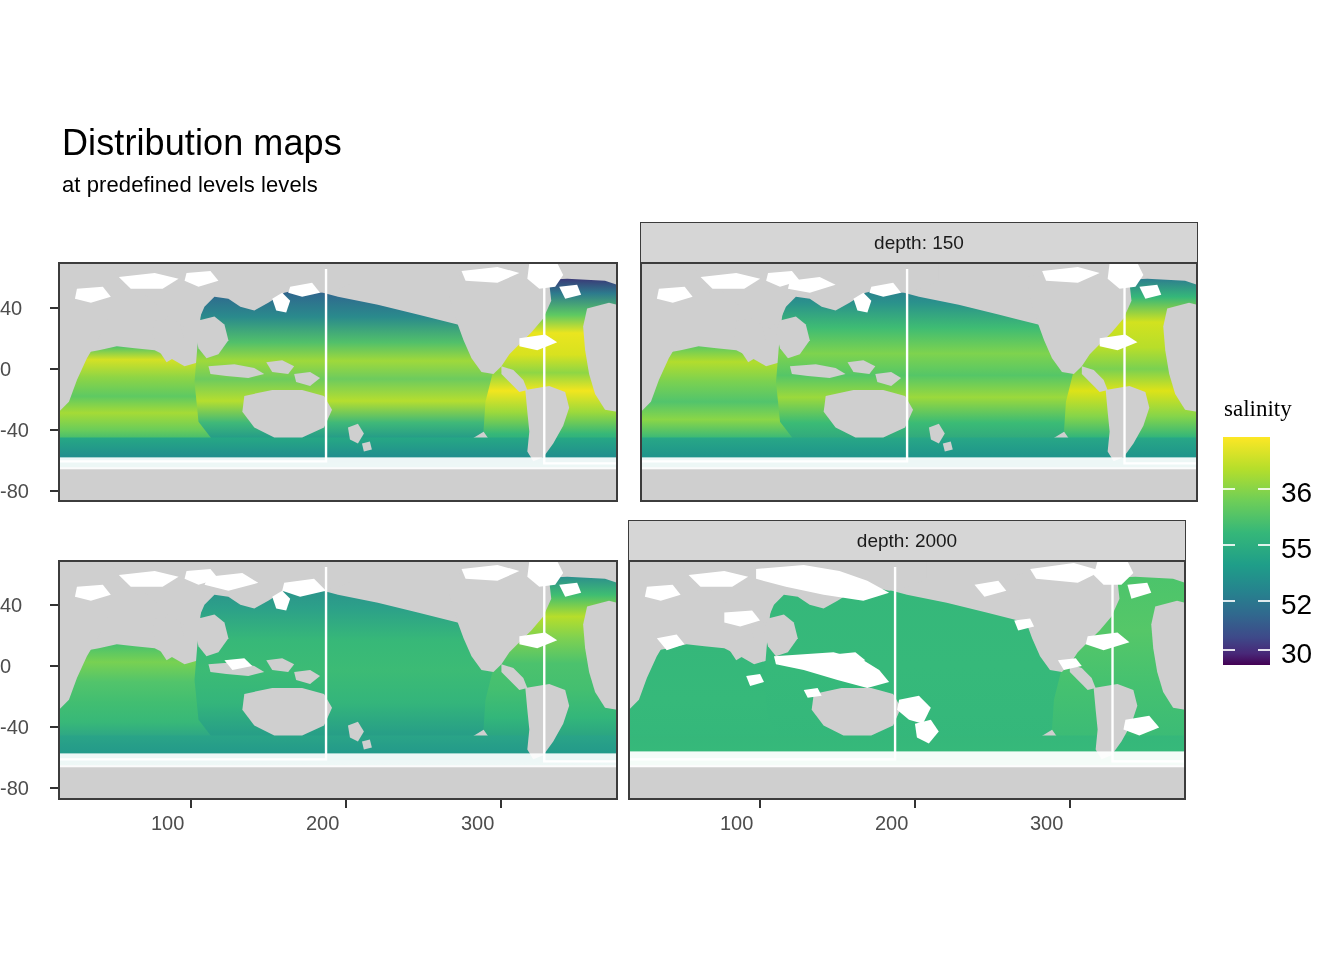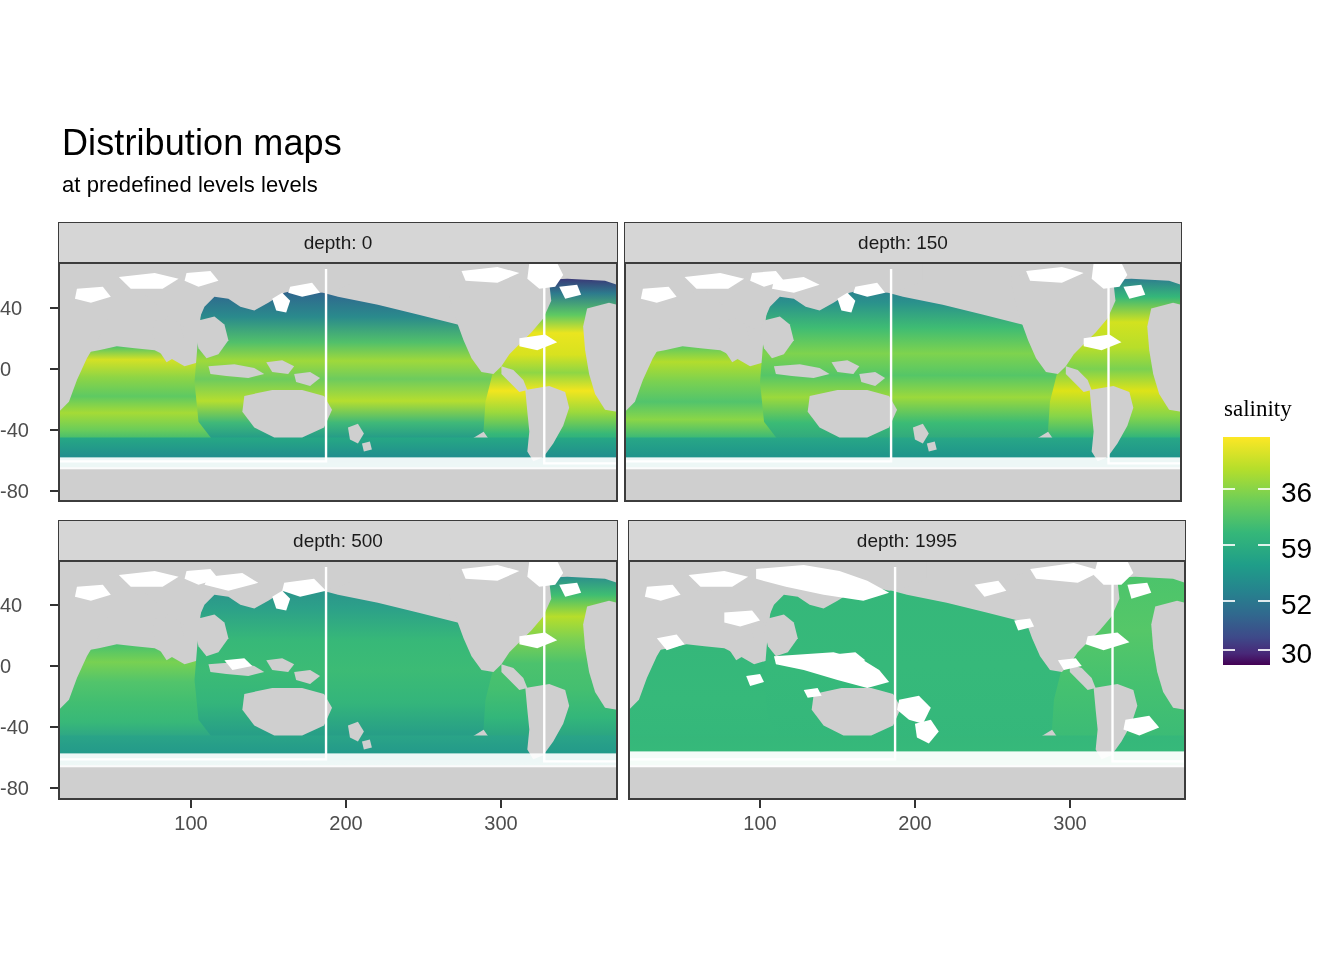--- a/index.html
+++ b/index.html
@@ -17,41 +17,38 @@
          background:#d6d6d6;border:1px solid #3c3c3c;
          display:flex;align-items:center;justify-content:center;
          font-size:19px;color:#1a1a1a;}
   .panel{position:absolute;box-sizing:border-box;border:1px solid #3c3c3c;
          background:#cfcfcf;overflow:hidden;}
   .mapwrap{position:absolute;left:0;top:0;width:100%;height:100%;}
   .mapwrap svg{display:block;width:100%;height:100%;}
 
   .ytick,.xtick{position:absolute;color:#4d4d4d;font-size:20px;white-space:nowrap;}
   .ytick{text-align:left;}
-  .xtick{text-align:center;}
+  .xtick{}
   .tickmark{position:absolute;background:#333;}
 
   .legend-title{position:absolute;font-size:23px;color:#000;white-space:nowrap;font-family:Liberation Serif, serif;}
   .cbar{position:absolute;}
   .cbar-grad{position:absolute;left:0;top:0;width:100%;height:100%;}
   .cb-tick{position:absolute;height:2px;background:#ffffff;opacity:.85;}
   .cb-lab{position:absolute;font-size:28px;color:#000;white-space:nowrap;}
 </style>
 </head>
 <body>
 
 <div id="root">
 
   <div class="ttl">Distribution maps</div>
   <div class="sub">at predefined levels levels</div>
 
   <div class="facet" style="left:58px;top:222px;width:560px;height:280px;">
-    <div class="strip" style="width:560px;height:41px;">
-      <span>depth: 0</span>
-    </div>
     <div class="panel" style="left:0;top:40px;width:560px;height:240px;">
       <div class="mapwrap">
         <svg viewBox="0 0 560 240" preserveAspectRatio="none">
           <defs>
 
             <linearGradient id="pac0" x1="0" y1="0" x2="0" y2="1">
               <stop offset="0" stop-color="#3b2e72"></stop>
               <stop offset="0.10" stop-color="#2f6b8e"></stop>
               <stop offset="0.22" stop-color="#2a8a8c"></stop>
               <stop offset="0.36" stop-color="#52c06a"></stop>
@@ -153,21 +150,21 @@
             <path d="M268,6 L268,200 L0,200"></path>
             <path d="M487,18 L487,202 L560,202"></path>
           </g>
 
           <rect x="0" y="0" width="560" height="240" fill="none" stroke="#3c3c3c" stroke-width="2"></rect>
         </svg>
       </div>
     </div>
   </div>
 
-  <div class="facet" style="left:624px;top:222px;width:558px;height:280px;">
+  <div class="facet" style="left:640px;top:222px;width:558px;height:280px;">
     <div class="strip" style="width:558px;height:41px;">
       <span>depth: 150</span>
     </div>
     <div class="panel" style="left:0;top:40px;width:558px;height:240px;">
       <div class="mapwrap">
         <svg viewBox="0 0 560 240" preserveAspectRatio="none">
           <defs>
             <linearGradient id="pac150" x1="0" y1="0" x2="0" y2="1">
               <stop offset="0" stop-color="#2d6f8e"></stop>
               <stop offset="0.14" stop-color="#2a918c"></stop>
@@ -251,23 +248,20 @@
             <path d="M487,18 L487,202 L560,202"></path>
           </g>
 
           <rect x="0" y="0" width="560" height="240" fill="none" stroke="#3c3c3c" stroke-width="2"></rect>
         </svg>
       </div>
     </div>
   </div>
 
   <div class="facet" style="left:58px;top:520px;width:560px;height:280px;">
-    <div class="strip" style="width:560px;height:41px;">
-      <span>depth: 500</span>
-    </div>
     <div class="panel" style="left:0;top:40px;width:560px;height:240px;">
       <div class="mapwrap">
         <svg viewBox="0 0 560 240" preserveAspectRatio="none">
           <defs>
             <linearGradient id="pac500" x1="0" y1="0" x2="0" y2="1">
               <stop offset="0" stop-color="#2b8a8d"></stop>
               <stop offset="0.18" stop-color="#2ca089"></stop>
               <stop offset="0.36" stop-color="#37b878"></stop>
               <stop offset="0.52" stop-color="#3cbb75"></stop>
               <stop offset="0.70" stop-color="#34b57b"></stop>
@@ -348,21 +342,21 @@
           </g>
 
           <rect x="0" y="0" width="560" height="240" fill="none" stroke="#3c3c3c" stroke-width="2"></rect>
         </svg>
       </div>
     </div>
   </div>
 
   <div class="facet" style="left:628px;top:520px;width:558px;height:280px;">
     <div class="strip" style="width:558px;height:41px;">
-      <span>depth: 1995</span>
+      <span>depth: 2000</span>
     </div>
     <div class="panel" style="left:0;top:40px;width:558px;height:240px;">
       <div class="mapwrap">
         <svg viewBox="0 0 560 240" preserveAspectRatio="none">
           <defs>
             <linearGradient id="pac2000" x1="0" y1="0" x2="0" y2="1">
               <stop offset="0" stop-color="#35b77a"></stop>
               <stop offset="0.5" stop-color="#36b97a"></stop>
               <stop offset="1" stop-color="#34b77b"></stop>
             </linearGradient>
@@ -470,17 +464,17 @@
     <div class="cb-tick" style="right:0;top:51px;width:12px;"></div>
     <div class="cb-tick" style="left:0;top:107px;width:12px;"></div>
     <div class="cb-tick" style="right:0;top:107px;width:12px;"></div>
     <div class="cb-tick" style="left:0;top:163px;width:12px;"></div>
     <div class="cb-tick" style="right:0;top:163px;width:12px;"></div>
     <div class="cb-tick" style="left:0;top:212px;width:12px;"></div>
     <div class="cb-tick" style="right:0;top:212px;width:12px;"></div>
   </div>
 
   <div class="cb-lab" style="left:1281px;top:477px;">36</div>
-  <div class="cb-lab" style="left:1281px;top:533px;">59</div>
+  <div class="cb-lab" style="left:1281px;top:533px;">55</div>
   <div class="cb-lab" style="left:1281px;top:589px;">52</div>
   <div class="cb-lab" style="left:1281px;top:638px;text-align:center;">30</div>
 
 </div>
 
 </body></html>

